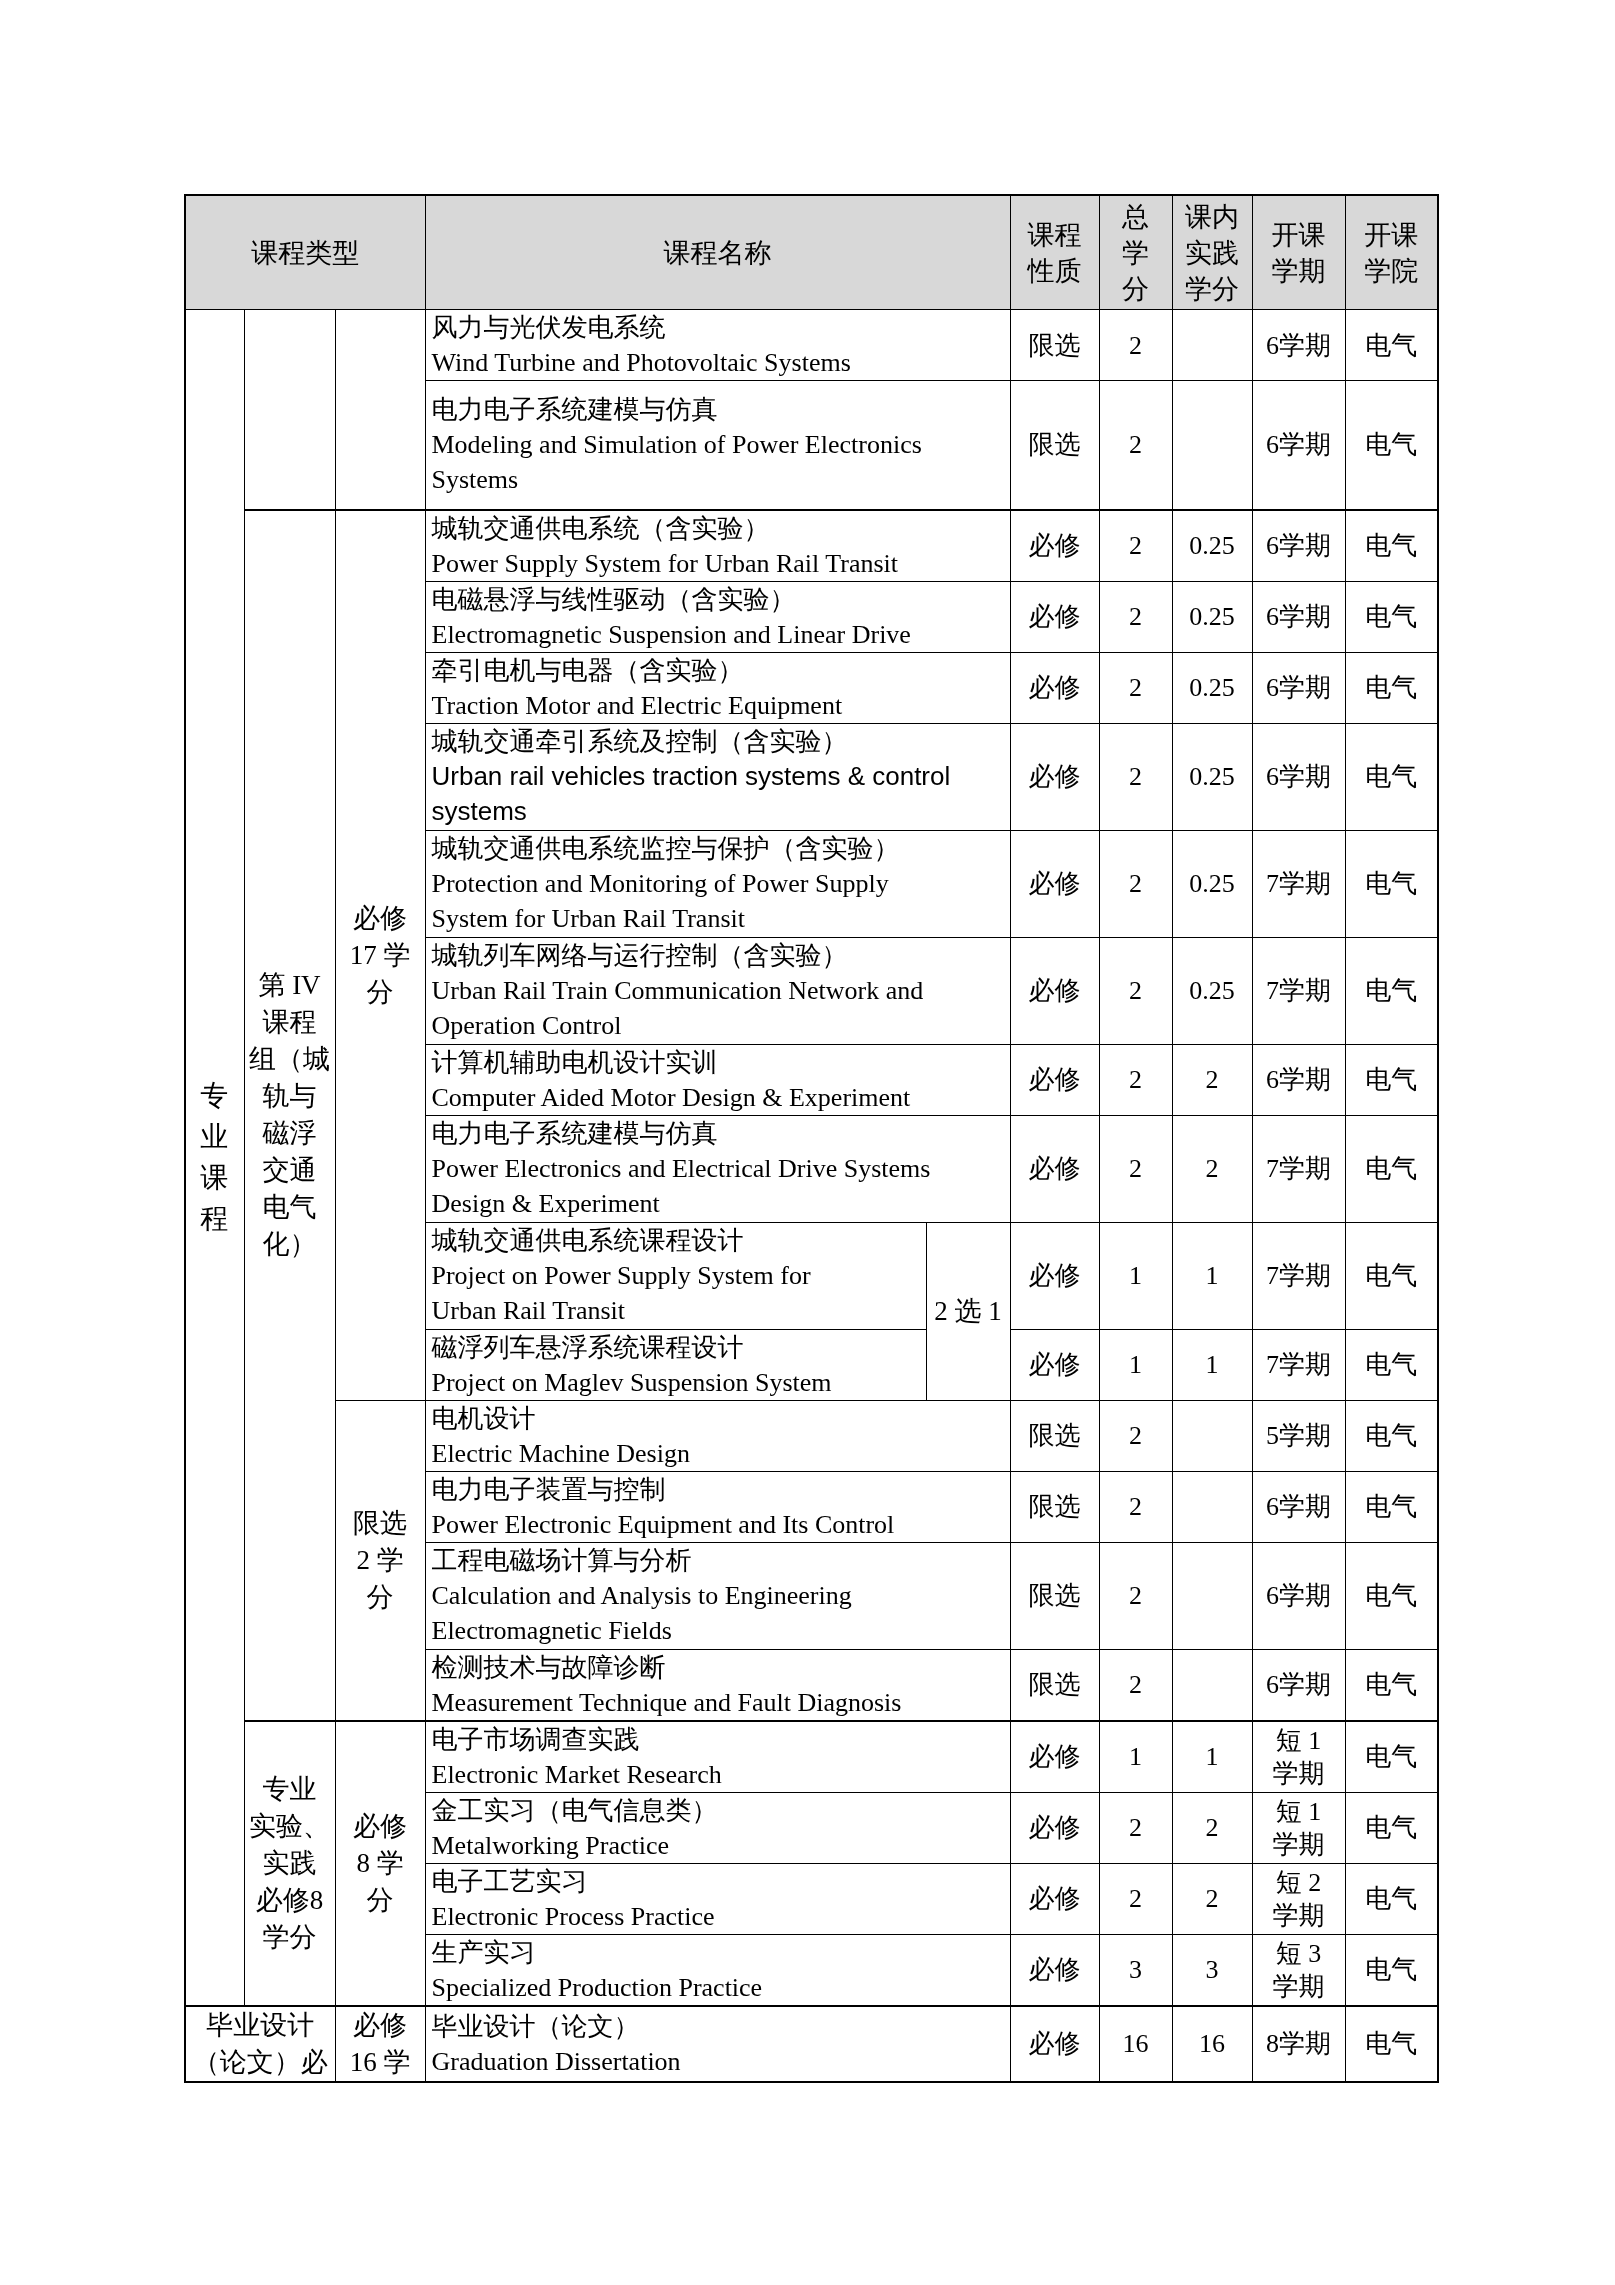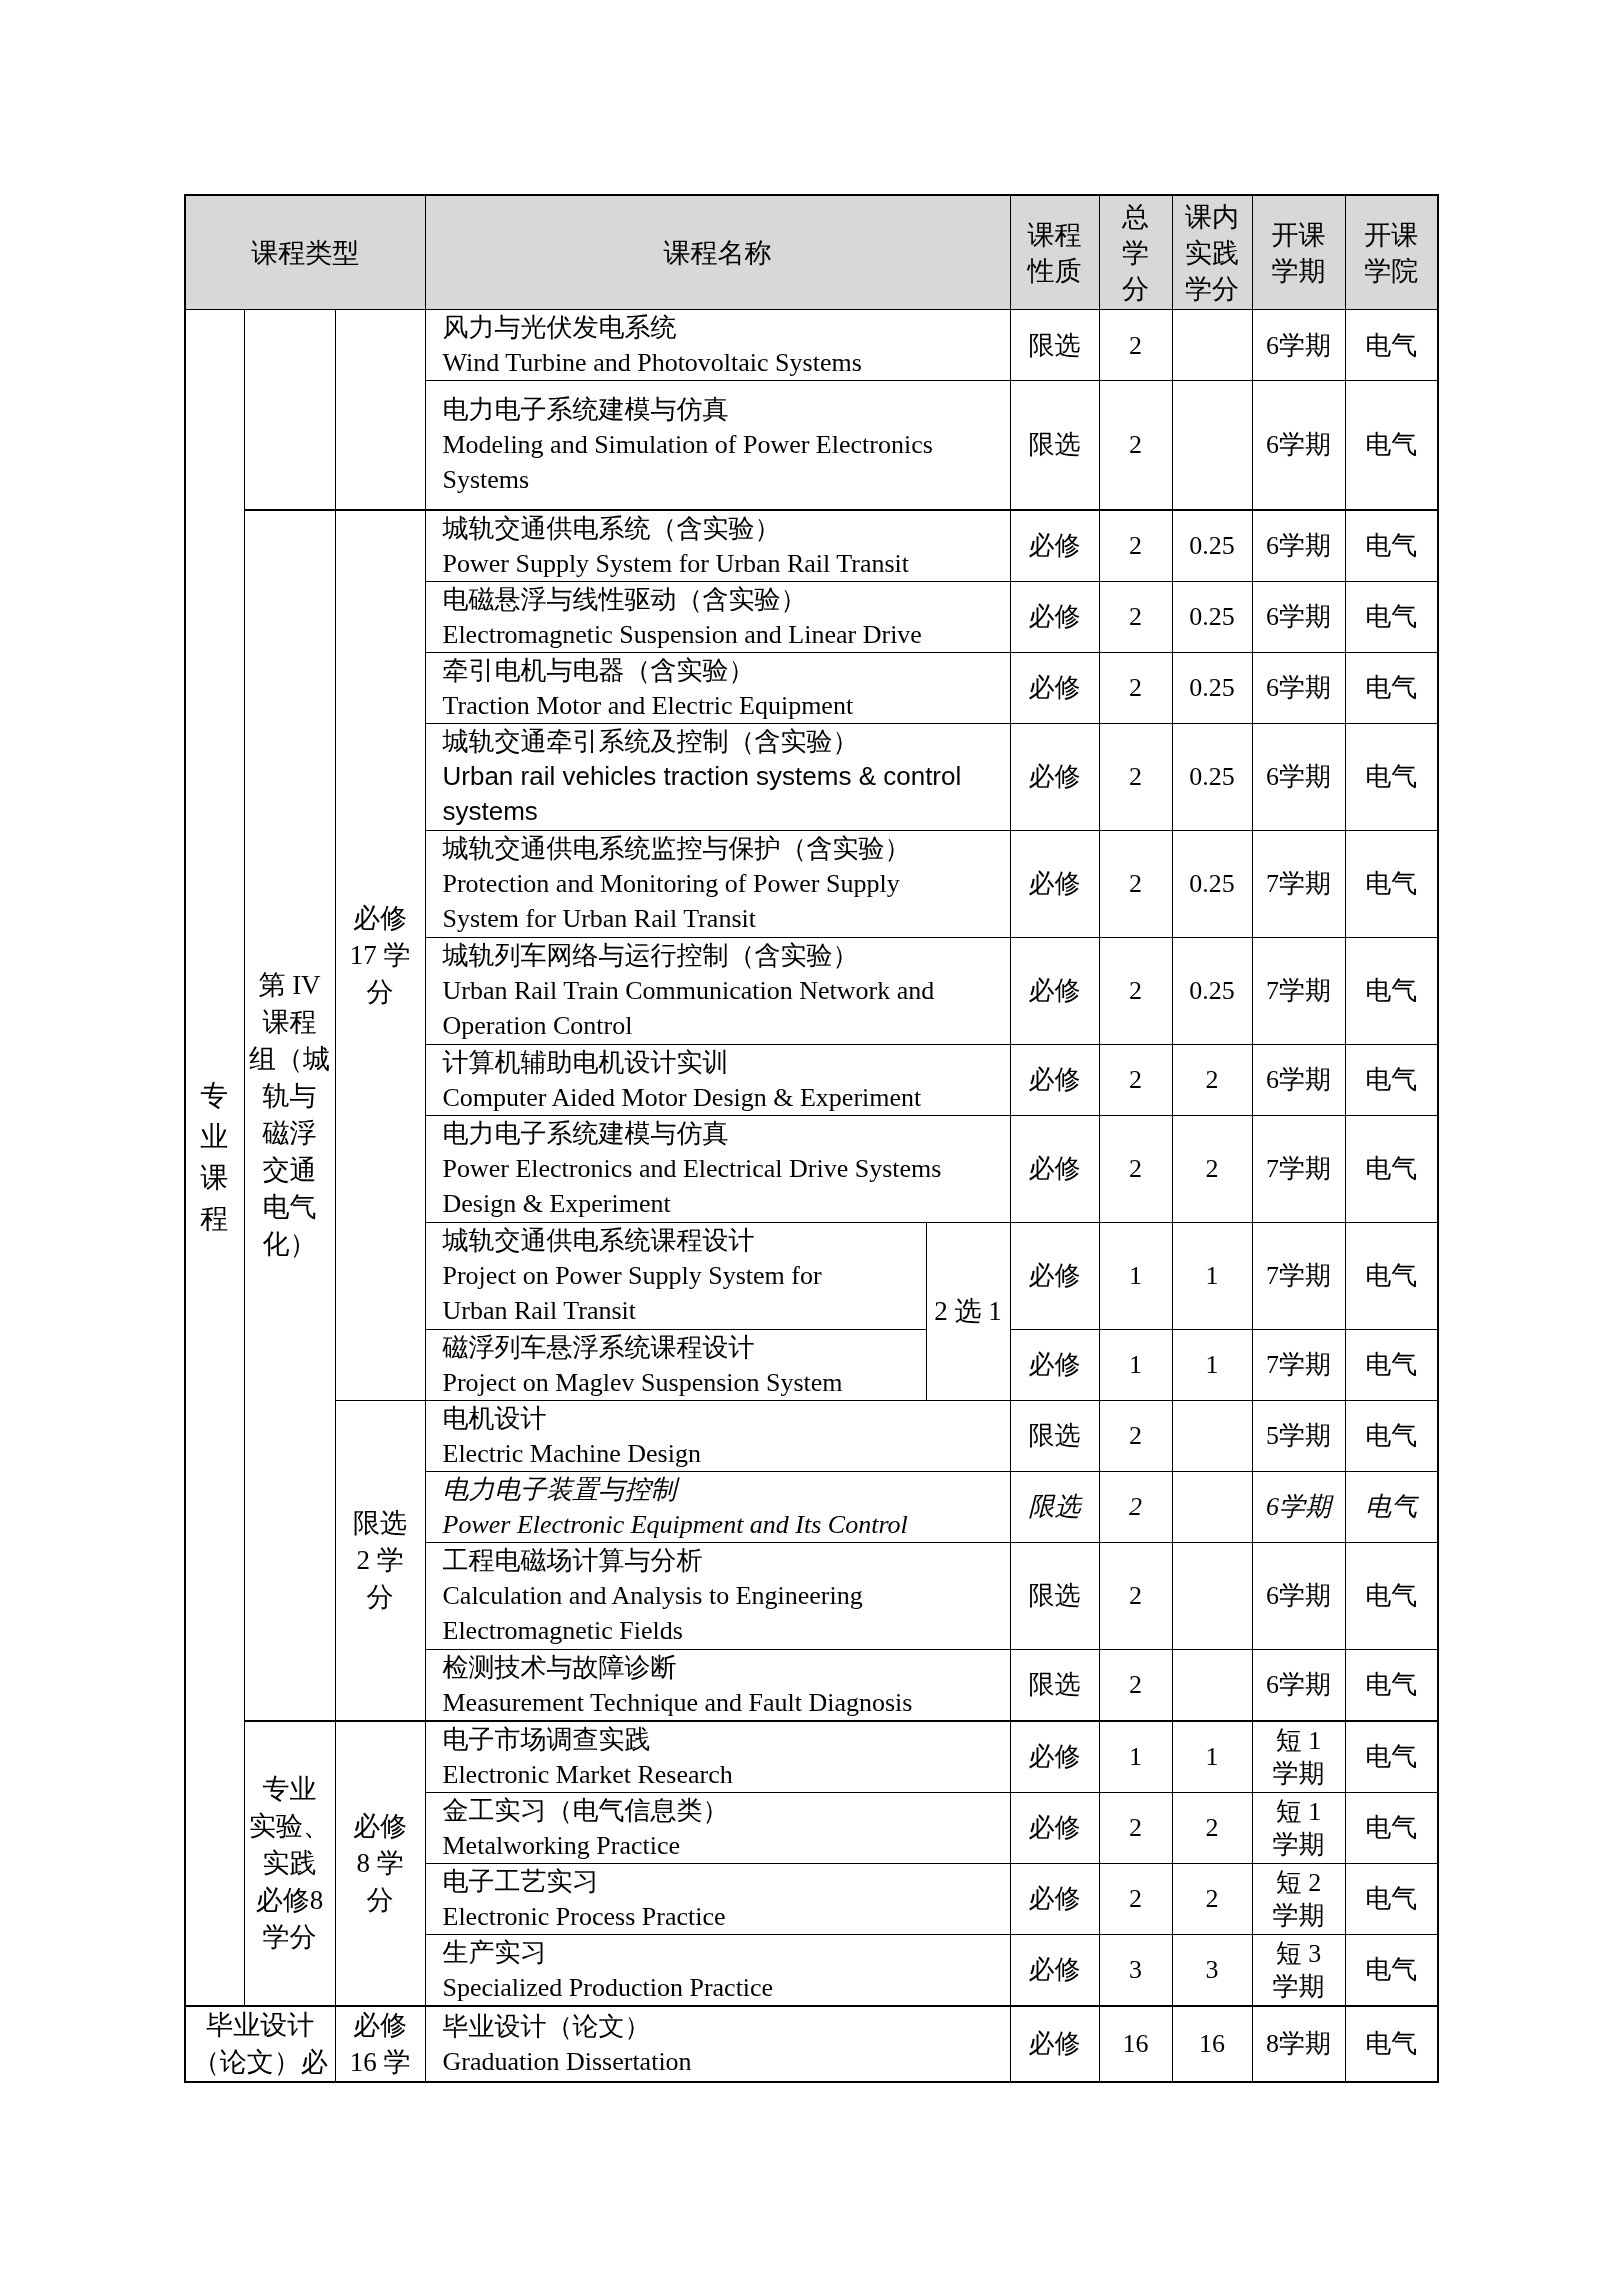--- a/index.html
+++ b/index.html
@@ -34,21 +34,21 @@
   }
   thead th{
     background:var(--header-bg,#d8d8d8);
     font-size:27px;
     line-height:36px;
     height:113px;
     border-bottom:1.8px solid #000;
   }
   td.name{
     text-align:left;
-    padding-left:17px;
+    padding-left:6px;
     padding-right:5.4px;
   }
   td.group{
     font-size:27px;
     line-height:37px;
   }
   td.vlabel{
     font-size:28px;
     line-height:41px;
     letter-spacing:0.9px;
@@ -223,21 +223,21 @@
           <td class="group" rowspan="4">限选
 2 学
 分</td>
           <td class="name" colspan="2"><div>电机设计</div><div>Electric Machine Design</div></td>
           <td>限选</td>
           <td>2</td>
           <td></td>
           <td>5学期</td>
           <td>电气</td>
         </tr>
-        <tr style="height: 71px; font-style: italic;">
+        <tr style="height: 71px;">
           <td class="name" colspan="2"><div>电力电子装置与控制</div><div>Power Electronic Equipment and Its Control</div></td>
           <td>限选</td>
           <td>2</td>
           <td></td>
           <td>6学期</td>
           <td>电气</td>
         </tr>
         <tr style="height: 107px;">
           <td class="name" colspan="2"><div>工程电磁场计算与分析</div><div>Calculation and Analysis to Engineering
 Electromagnetic Fields</div></td>

